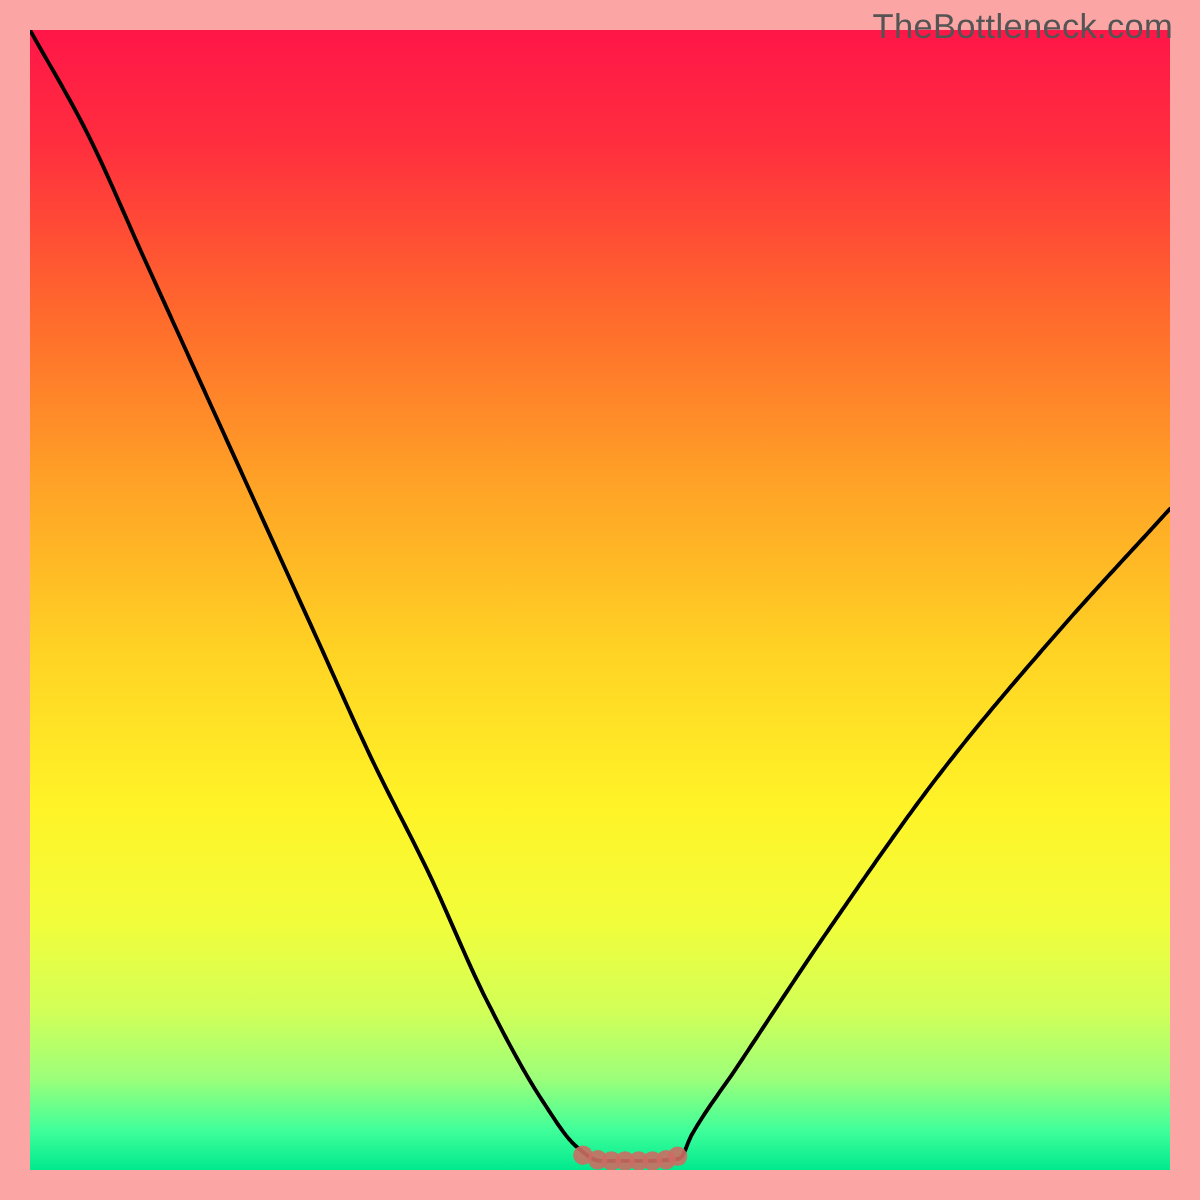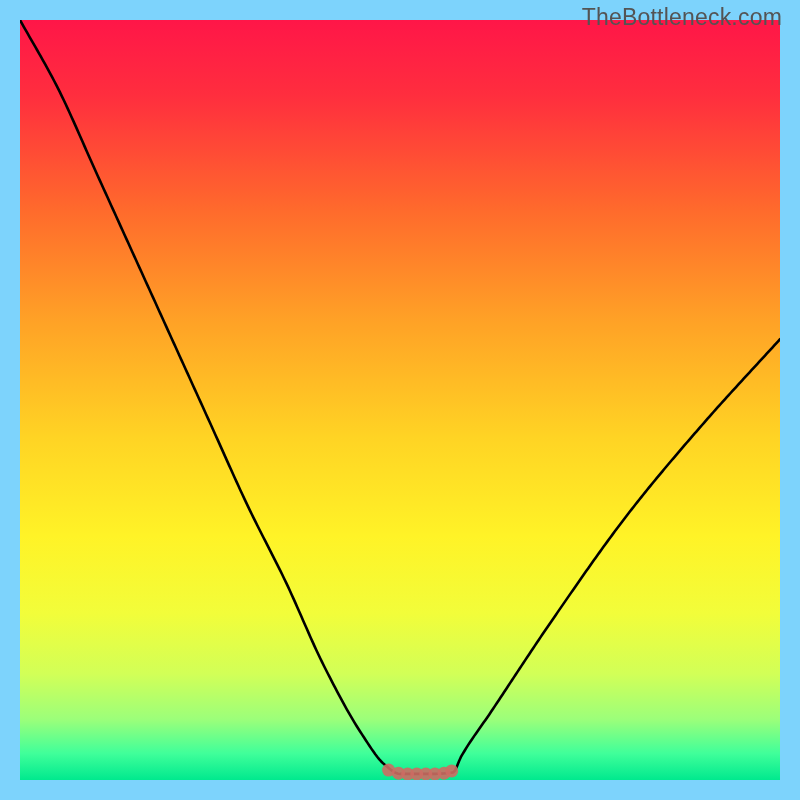--- a/index.html
+++ b/index.html
@@ -8,21 +8,21 @@
     width: 800px;
     height: 800px;
     background: #000000;
     overflow: hidden;
     font-family: Arial, Helvetica, sans-serif;
   }
   .frame {
     position: relative;
     width: 800px;
     height: 800px;
-    background: #7dd3fc;
+    background: #fca5a5;
   }
   .watermark {
     position: absolute;
     top: 4px;
     right: 18px;
     color: #545454;
     font-size: 23px;
     font-weight: 500;
     letter-spacing: 0.2px;
     z-index: 10;

